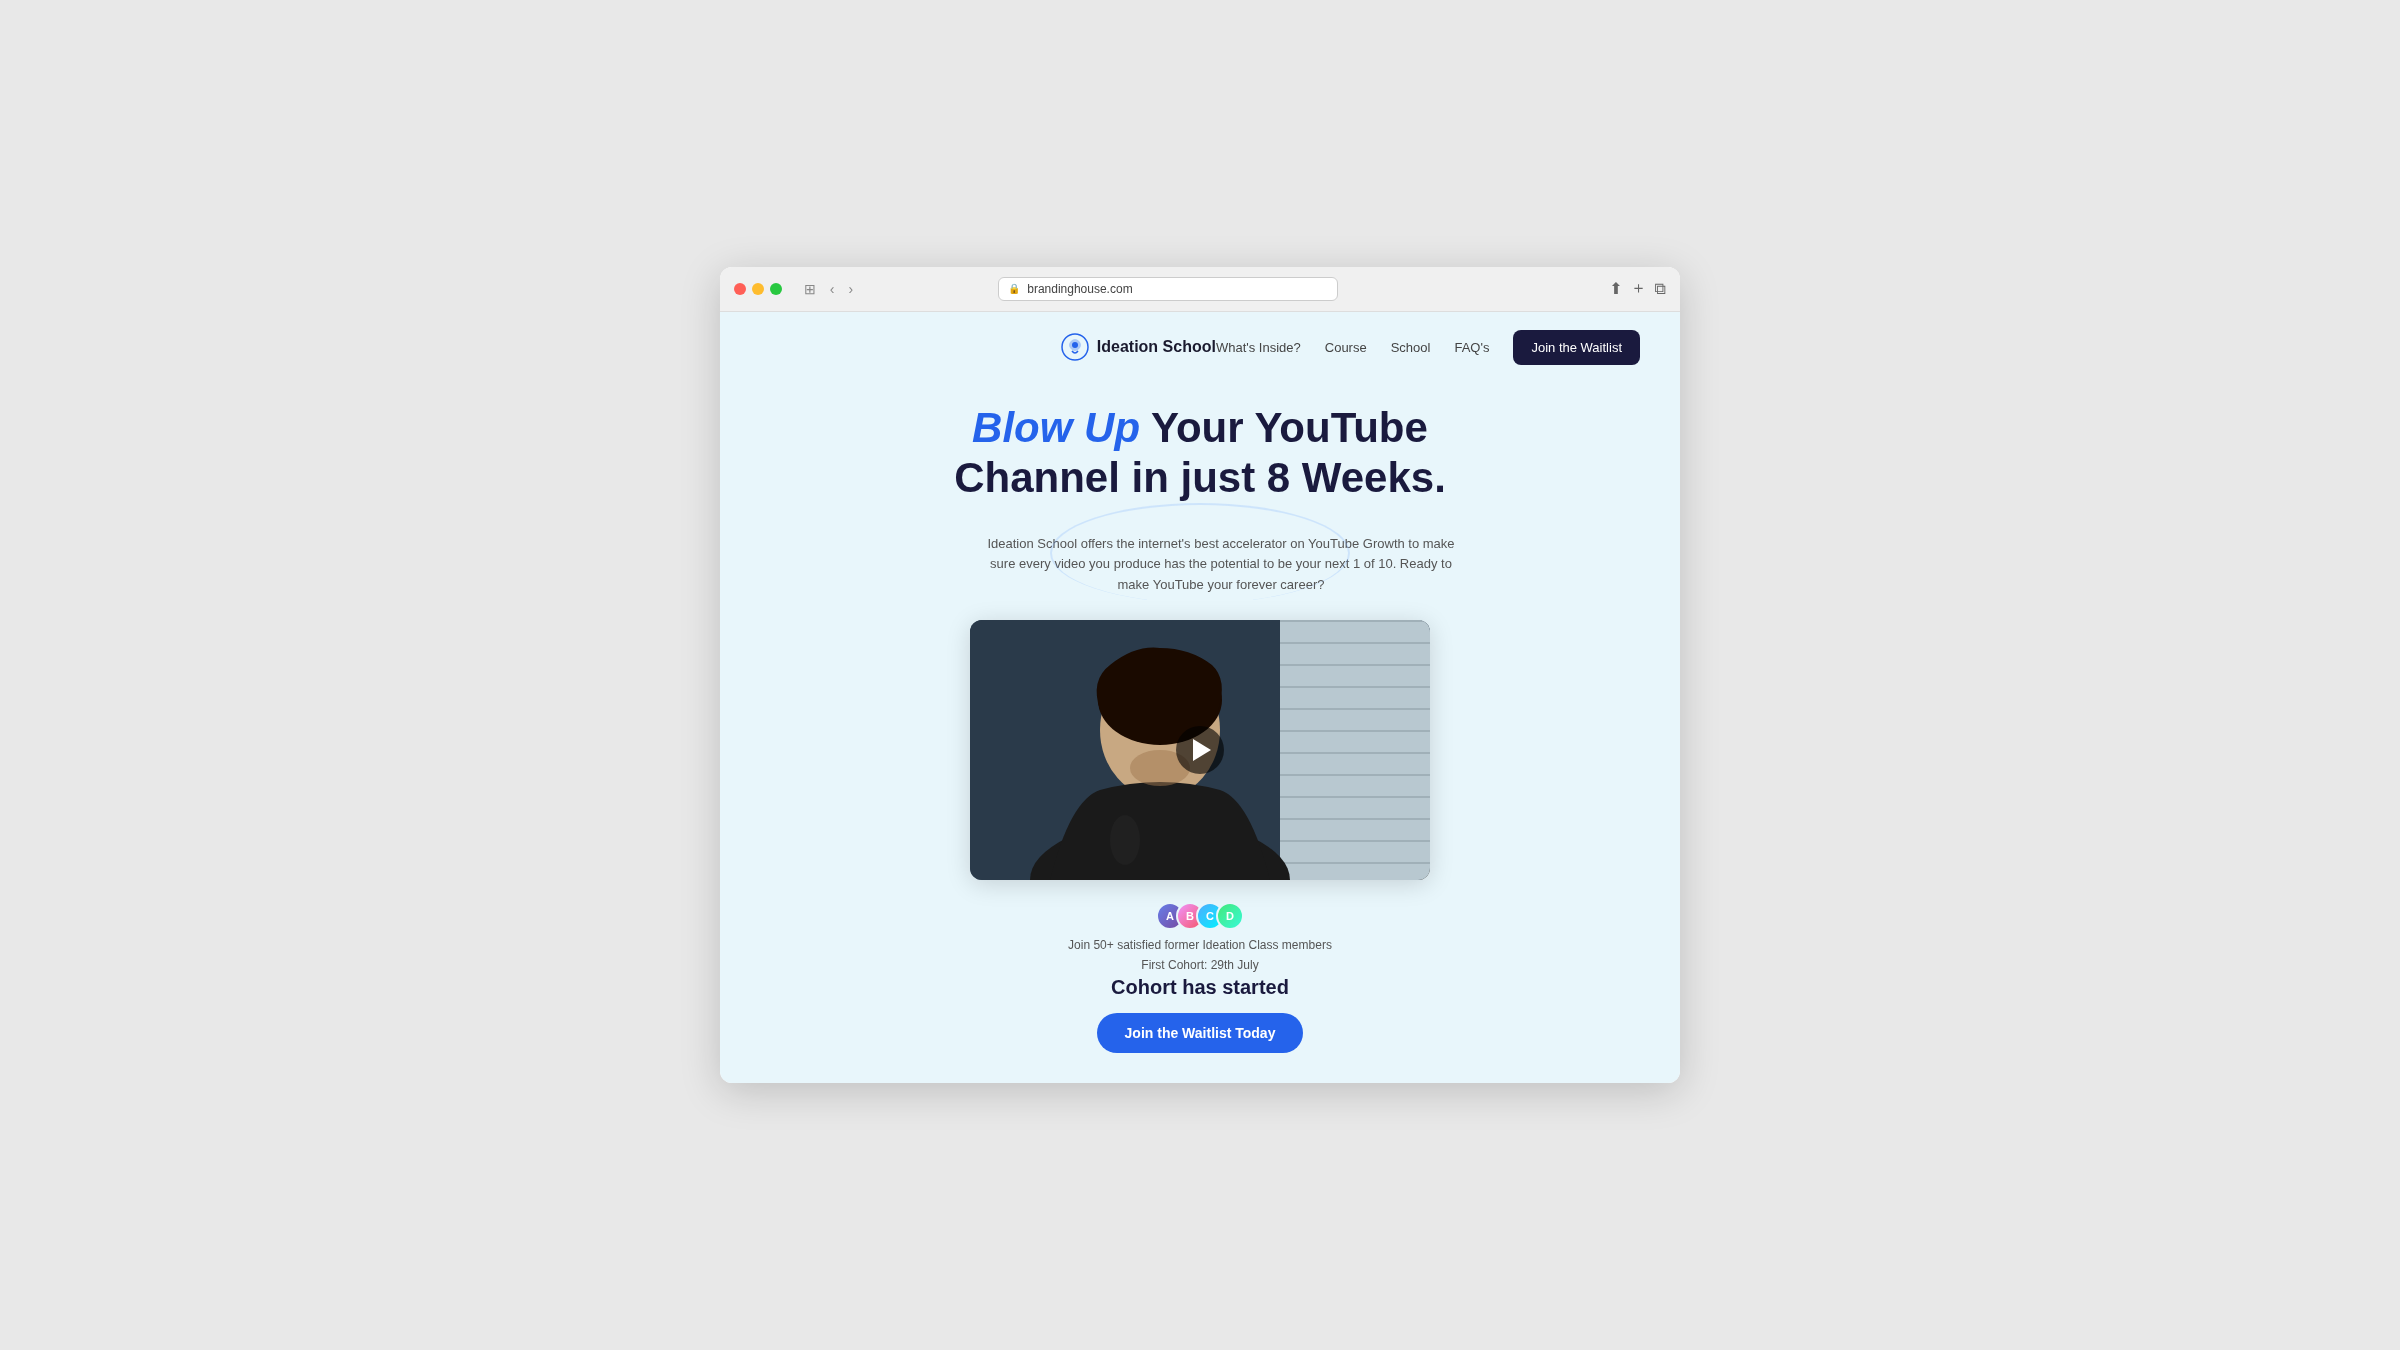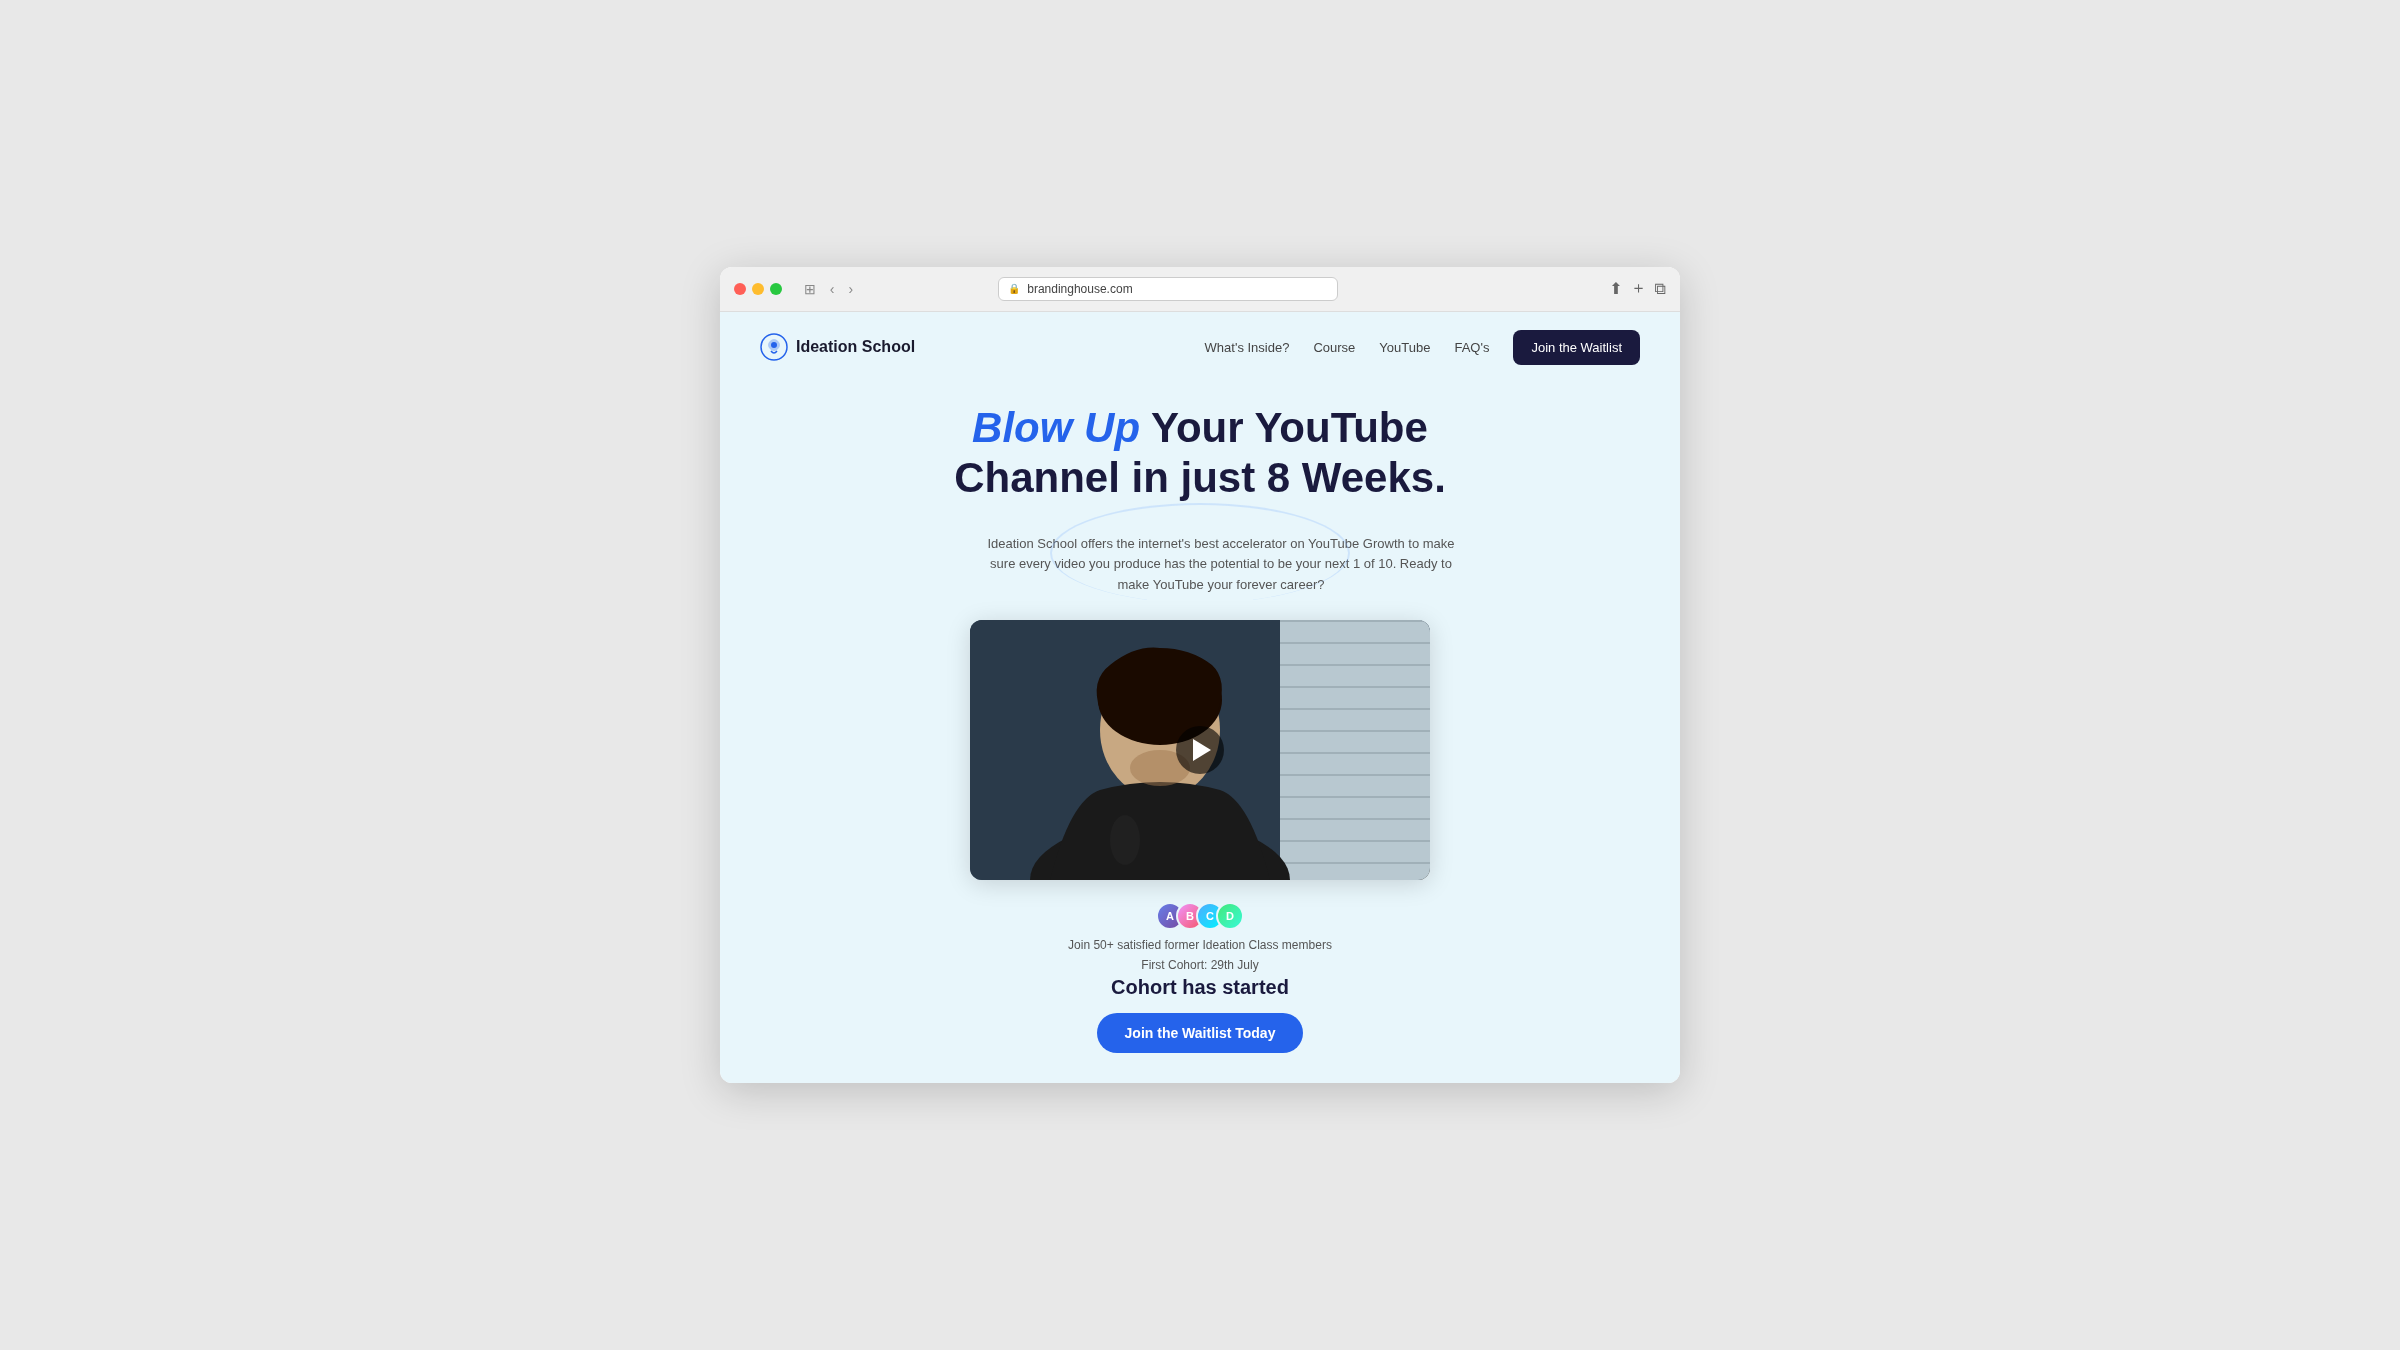--- a/index.html
+++ b/index.html
@@ -92,21 +92,21 @@
       background: #e8f6fb;
       min-height: 680px;
       display: flex;
       flex-direction: column;
     }
 
     
     .nav {
       display: flex;
       align-items: center;
-      justify-content: space-between;
+      justify-content: flex-end;
       padding: 18px 40px;
       background: #e8f6fb;
     }
 
     .nav-logo {
       display: flex;
       align-items: center;
       gap: 8px;
       font-weight: 700;
       font-size: 16px;
@@ -340,21 +340,21 @@
           <circle cx="14" cy="14" r="13" stroke="#2563eb" stroke-width="1.5" fill="none"></circle>
           <path d="M10 8 Q14 4 18 8 Q22 12 18 16 Q14 20 10 16 Q6 12 10 8Z" fill="#2563eb" opacity="0.3"></path>
           <circle cx="14" cy="12" r="3" fill="#2563eb"></circle>
           <path d="M11 18 Q14 22 17 18" stroke="#2563eb" stroke-width="1.5" fill="none"></path>
         </svg>
         <span>Ideation School</span>
       </a>
       <div class="nav-links">
         <a class="nav-link">What's Inside?</a>
         <a class="nav-link">Course</a>
-        <a class="nav-link">YouTube</a>
+        <a class="nav-link">School</a>
         <a class="nav-link">FAQ's</a>
         <button class="nav-cta">Join the Waitlist</button>
       </div>
     </nav>
 
     <div class="hero-wrapper">
       <div class="arc-decoration"></div>
       <div class="hero">
         <h1 class="hero-title">
           <span class="highlight">Blow Up</span><span> Your YouTube</span><br>

